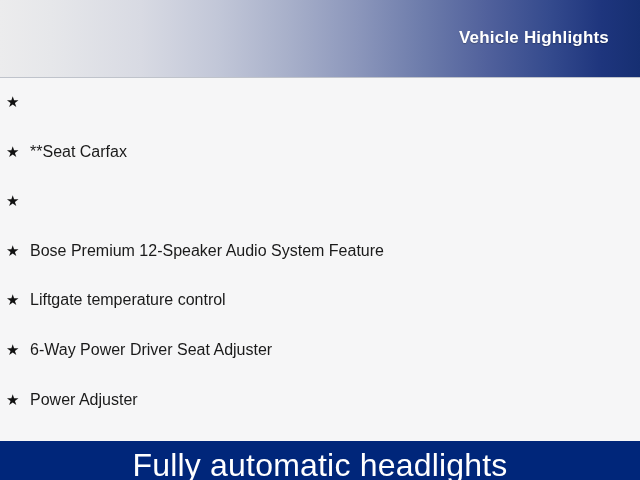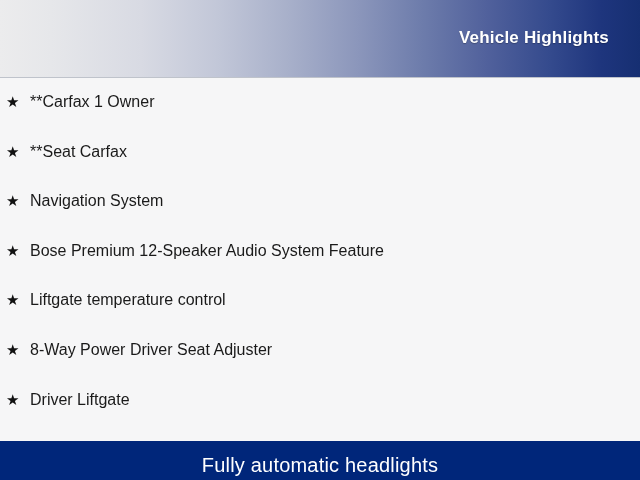--- a/index.html
+++ b/index.html
@@ -98,72 +98,70 @@
   .footer {
     flex: 0 0 48px;
     height: 48px;
     background: #00267a;
     display: flex;
     align-items: center;
     justify-content: center;
   }
   .footer-text {
     color: #ffffff;
-    font-size: 20px;
+    font-size: 32px;
     font-weight: normal;
     line-height: 1;
     white-space: nowrap;
     letter-spacing: 0.2px;
   }
 </style>
 </head>
 <body>
 
 <div class="slide">
 
   <div class="header">
     <div class="header-title">Vehicle Highlights</div>
   </div>
 
   <div class="content">
     <ul class="hl-list">
 
       <li class="hl-item">
         <span class="star-icon">★</span>
-        <span class="hl-text">**Carfax 1 Owner</span>
       </li>
 
       <li class="hl-item">
         <span class="star-icon">★</span>
         <span class="hl-text">**Seat Carfax</span>
       </li>
 
       <li class="hl-item">
         <span class="star-icon">★</span>
-        <span class="hl-text">Navigation System</span>
       </li>
 
       <li class="hl-item">
         <span class="star-icon">★</span>
         <span class="hl-text">Bose Premium 12-Speaker Audio System Feature</span>
       </li>
 
       <li class="hl-item">
         <span class="star-icon">★</span>
         <span class="hl-text">Liftgate temperature control</span>
       </li>
 
       <li class="hl-item">
         <span class="star-icon">★</span>
-        <span class="hl-text">8-Way Power Driver Seat Adjuster</span>
+        <span class="hl-text">6-Way Power Driver Seat Adjuster</span>
       </li>
 
       <li class="hl-item">
         <span class="star-icon">★</span>
-        <span class="hl-text">Driver Liftgate</span>
+        <span class="hl-text">Power Adjuster</span>
       </li>
 
     </ul>
   </div>
 
   <div class="footer">
     <div class="footer-text">Fully automatic headlights</div>
   </div>
 
 </div>

